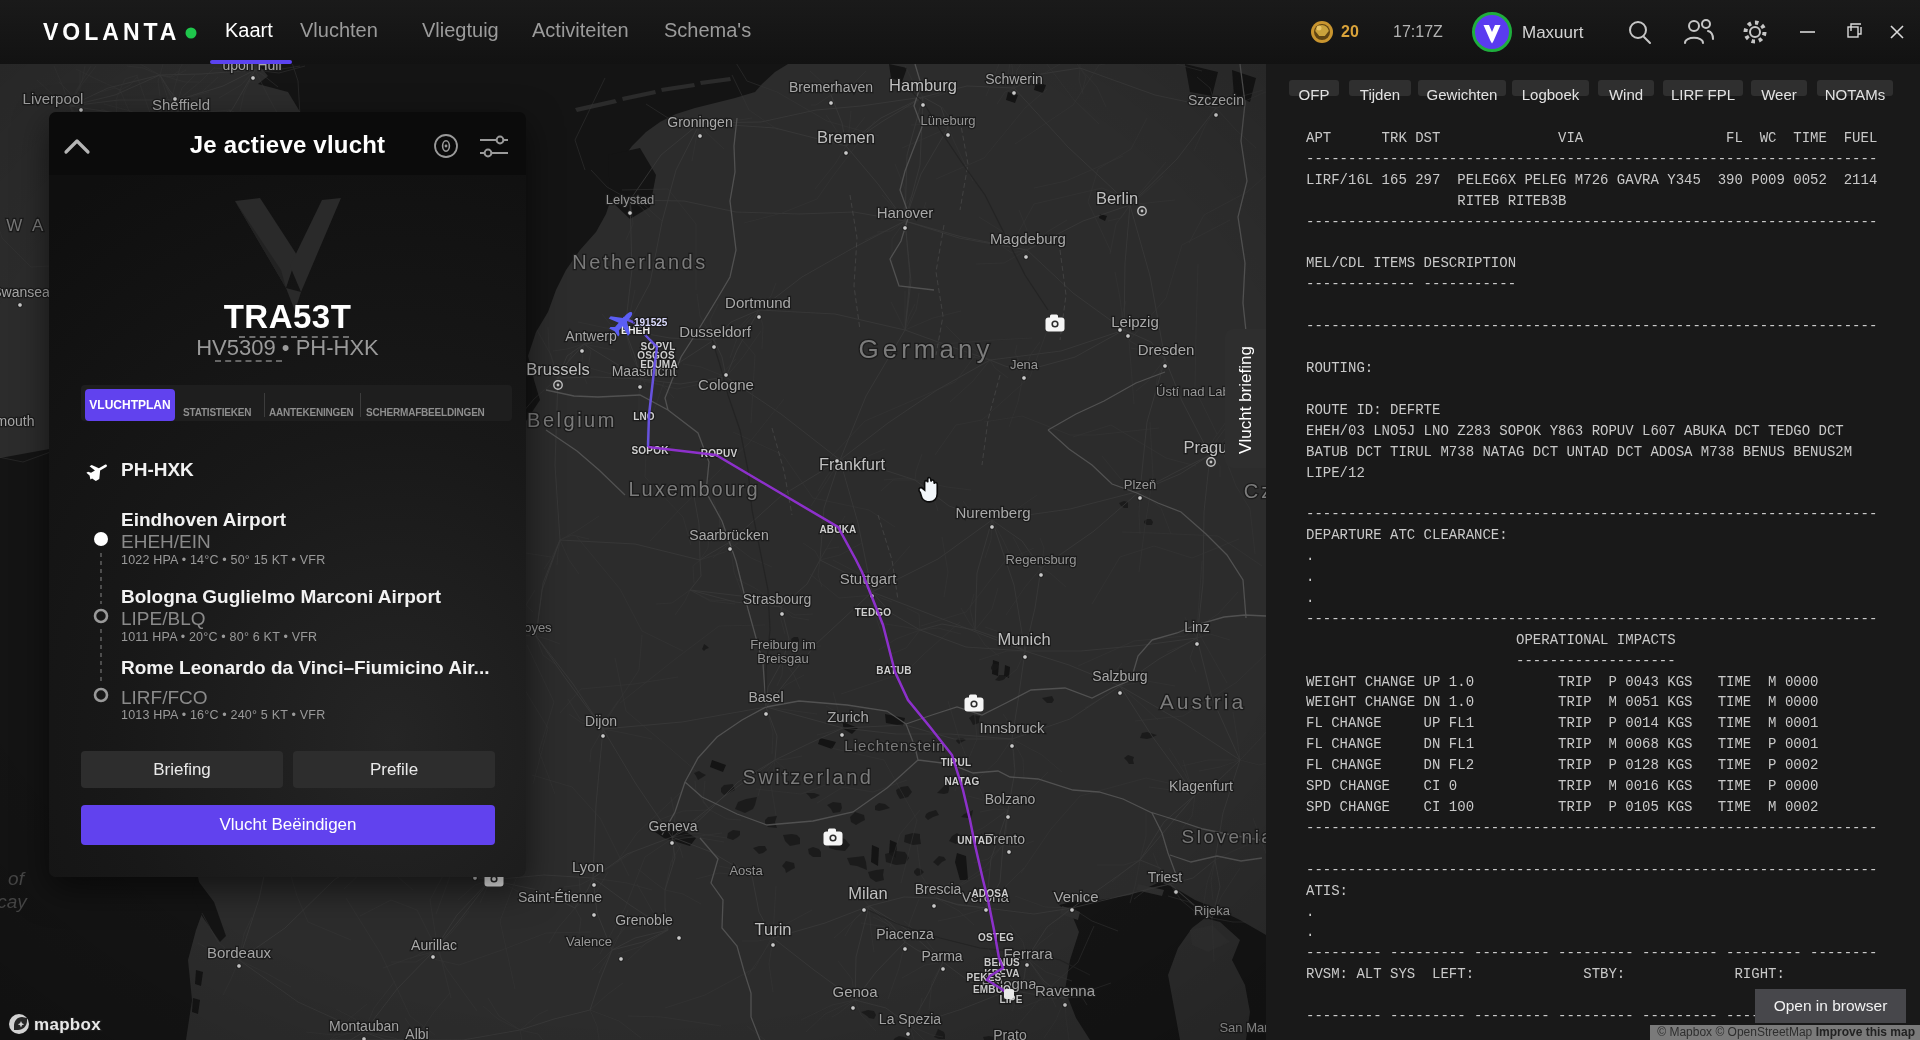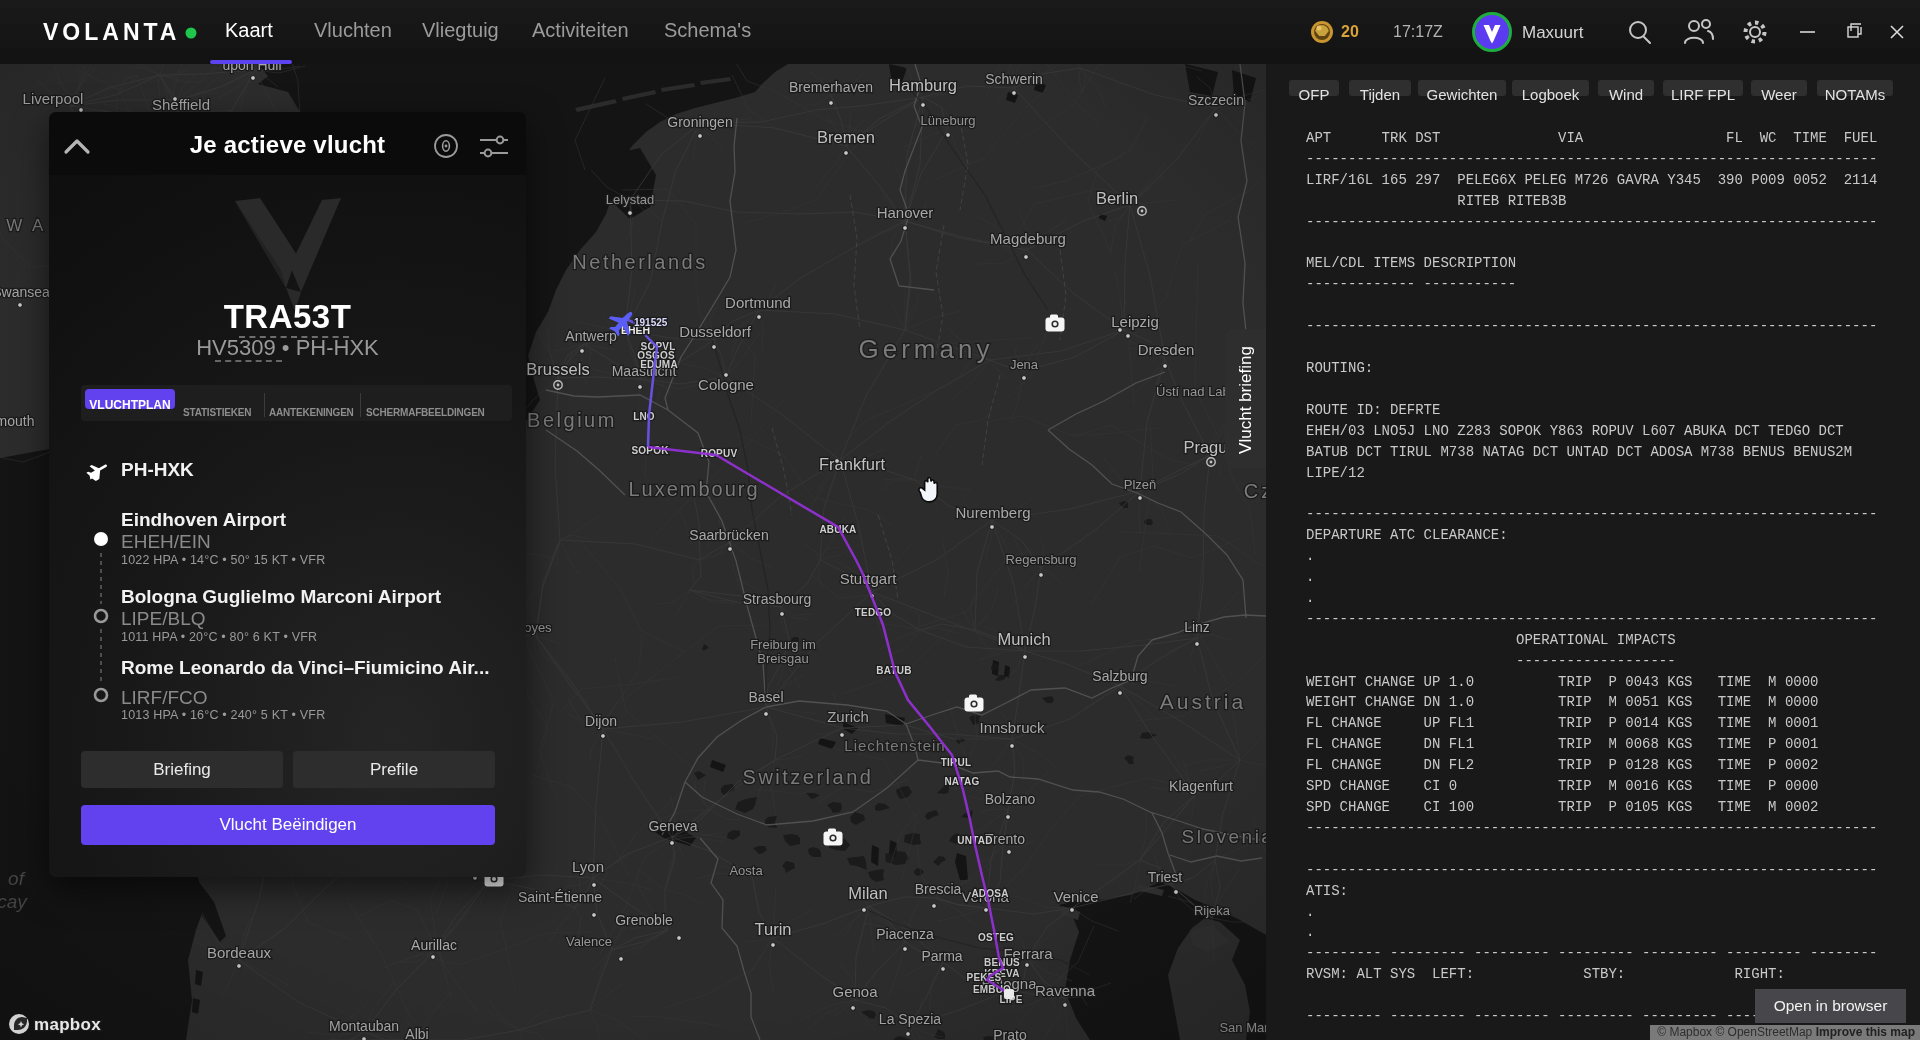--- a/index.html
+++ b/index.html
@@ -14,21 +14,21 @@
 #lpanel{position:absolute;left:49px;top:112px;width:477px;height:765px;border-radius:7px;
  background:radial-gradient(120% 85% at 72% 82%,#252525 0%,#181818 48%,#0f0f0f 100%);
  box-shadow:0 12px 34px rgba(0,0,0,.55);z-index:30;overflow:hidden}
 #lphead{position:absolute;left:0;top:0;width:477px;height:63px;background:#0b0b0b;border-radius:7px 7px 0 0}
 #lptitle{position:absolute;left:0;top:19px;width:477px;text-align:center;font-size:24px;font-weight:bold;color:#fff;letter-spacing:.2px}
 #tra{position:absolute;left:0;top:188px;width:477px;text-align:center;font-size:33px;font-weight:bold;color:#fff;letter-spacing:.5px;line-height:33px}
 #trau{position:absolute;left:190px;top:224px;width:110px;border-top:2px dashed #6e6e6e}
 #hv{position:absolute;left:0;top:224px;width:477px;text-align:center;font-size:22px;color:#9a9a9a;line-height:23px}
 #hvu{position:absolute;left:166px;top:248px;width:67px;border-top:2px dashed #666}
 #tabbar{position:absolute;left:32px;top:273px;width:431px;height:36px;background:#1e1e1e;border-radius:4px}
-#tabact{position:absolute;left:36px;top:277px;width:90px;height:20px;background:#6142ee;border-radius:4px;
+#tabact{position:absolute;left:36px;top:277px;width:90px;height:32px;background:#6142ee;border-radius:4px;
  color:#fff;font-size:12px;font-weight:bold;text-align:center;line-height:32px;letter-spacing:0px}
 .tabg{position:absolute;top:285px;height:32px;color:#8e8e8e;font-size:10px;font-weight:bold;line-height:32px;letter-spacing:-0.2px}
 .tsep{position:absolute;top:281px;width:1px;height:24px;background:#3c3c3c}
 .apt-t{position:absolute;font-size:19px;color:#f2f2f2;font-weight:bold}
 .apt-c{position:absolute;font-size:19px;color:#8a8a8a}
 .apt-w{position:absolute;font-size:12.5px;color:#9a9a9a;letter-spacing:.2px}
 .btn{position:absolute;height:37px;background:#2d2d2d;border-radius:4px;color:#e9e9e9;font-size:17px;text-align:center;line-height:37px}
 #endbtn{position:absolute;left:32px;top:693px;width:414px;height:40px;background:#6142ee;border-radius:4px;color:#fff;font-size:17px;text-align:center;line-height:40px}
 
 #rpanel{position:absolute;left:1266px;top:64px;width:654px;height:976px;background:#191919;z-index:20}
@@ -365,21 +365,21 @@
    <circle cx="1755" cy="32" r="9.5" stroke-dasharray="3.5 3.9" stroke-width="4"></circle>
   </g>
 
   <line x1="1800" y1="32" x2="1815" y2="32" stroke="#d9d9d9" stroke-width="1.6"></line>
   <rect x="1848" y="27" width="10" height="10" fill="none" stroke="#d9d9d9" stroke-width="1.4"></rect>
   <rect x="1851" y="24" width="10" height="10" fill="none" stroke="#d9d9d9" stroke-width="1.4" stroke-dasharray="10 3 10 10"></rect>
   <path d="M1891 26 L1903 38 M1903 26 L1891 38" stroke="#d9d9d9" stroke-width="1.6"></path>
  </svg>
  <div class="nav act" style="left:225px">Kaart</div>
  <div id="kline"></div>
- <div class="nav" style="left:314px">Vluchten</div>
+ <div class="nav" style="left:300px">Vluchten</div>
  <div class="nav" style="left:422px">Vliegtuig</div>
  <div class="nav" style="left:532px">Activiteiten</div>
  <div class="nav" style="left:664px">Schema's</div>
  <div class="tbt" style="left:1341px;color:#d9a33a;font-weight:bold">20</div>
  <div class="tbt" style="left:1393px">17:17Z</div>
  <div class="tbt" style="left:1522px;font-size:17px;color:#d4d4d4">Maxuurt</div>
 </div>
 
 <div id="lpanel">
  <div id="lphead">

